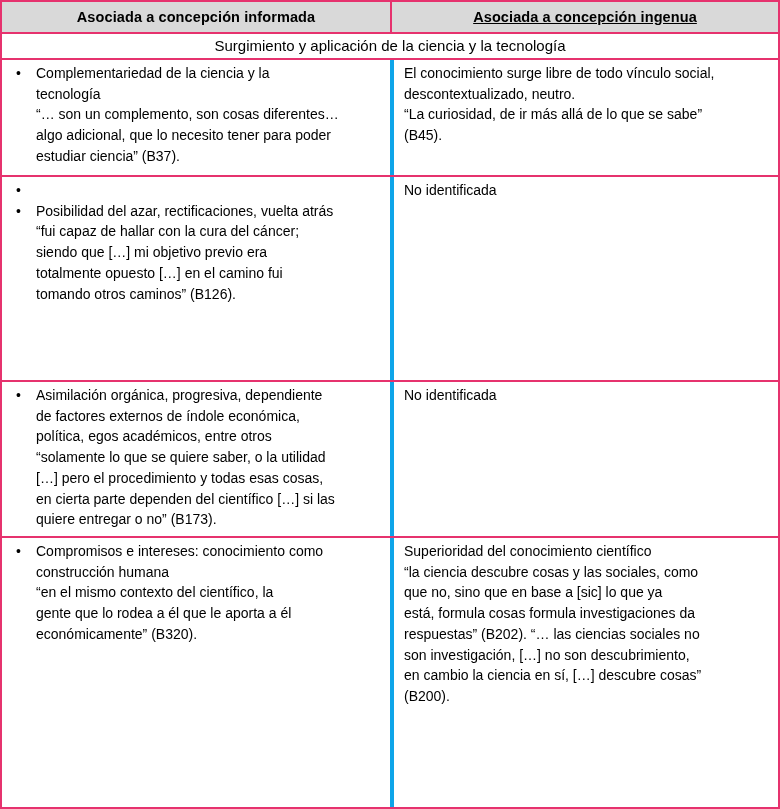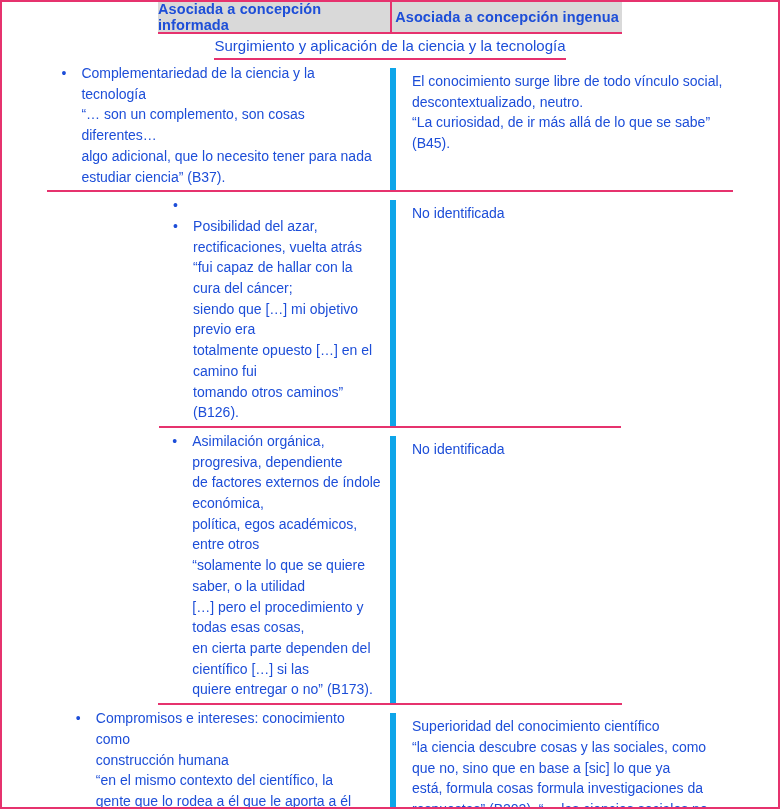--- a/index.html
+++ b/index.html
@@ -1,49 +1,48 @@
 <!DOCTYPE html>
 <html><head>
 <meta charset="utf-8">
 <style>
   html,body{margin:0;padding:0;background:#ffffff;}
   body{font-family:"Liberation Sans", sans-serif;}
   .doc{
     width:780px;height:809px;box-sizing:border-box;
     border:2px solid #e6326e;background:#ffffff;
     display:flex;flex-direction:column;overflow:hidden;
-    color:#1d4ed8;
-    align-items:center;
+    color:#000000;
   }
   .hdr-row{
     display:flex;flex:0 0 auto;height:30px;background:#d9d9d9;
     border-bottom:2px solid #e6326e;
   }
   .hdr-cell{
     width:50%;box-sizing:border-box;display:flex;align-items:center;justify-content:center;
     font-weight:bold;font-size:14.5px;letter-spacing:.1px;
   }
-  .hdr-cell.right{border-left:2px solid #e6326e;}
+  .hdr-cell.right{border-left:2px solid #e6326e;text-decoration:underline;}
   .sec-row{
     flex:0 0 auto;box-sizing:border-box;min-height:24px;
     border-bottom:2px solid #e6326e;
     display:flex;align-items:center;justify-content:center;
     font-size:15px;line-height:22px;text-align:center;
     white-space:pre-line;padding:1px 0;
   }
   .body-row{
     display:flex;flex:0 0 auto;box-sizing:border-box;
     border-bottom:2px solid #e6326e;
   }
   .body-row.last{border-bottom:none;flex:1 1 auto;}
   .cell{
     width:50%;box-sizing:border-box;padding:3px 8px 3px 10px;
     font-size:14px;line-height:20.7px;
   }
-  .cell.right{border-left:6px solid #0ea5e9;padding-left:16px;margin-top:8px;}
+  .cell.right{border-left:4px solid #0ea5e9;padding-left:10px;}
   .bullet-item{display:flex;align-items:flex-start;}
   .marker{flex:0 0 20px;text-align:left;padding-left:4px;}
   .btext,.rtext{white-space:pre-line;display:block;}
   .r1{min-height:117px;}
   .r2{min-height:205px;}
   .r3{min-height:156px;}
 </style>
 </head>
 <body>
 
@@ -55,21 +54,21 @@
   </div>
 
   <div class="sec-row">Surgimiento y aplicación de la ciencia y la tecnología</div>
   <div class="body-row r1">
     <div class="cell left">
       <div class="bullet-item">
         <span class="marker">•</span>
         <span class="btext">Complementariedad de la ciencia y la
 tecnología
 “… son un complemento, son cosas diferentes…
-algo adicional, que lo necesito tener para nada
+algo adicional, que lo necesito tener para poder
 estudiar ciencia” (B37).</span>
       </div>
     </div>
     <div class="cell right">
       <span class="rtext">El conocimiento surge libre de todo vínculo social,
 descontextualizado, neutro.
 “La curiosidad, de ir más allá de lo que se sabe”
 (B45).</span>
     </div>
   </div>

